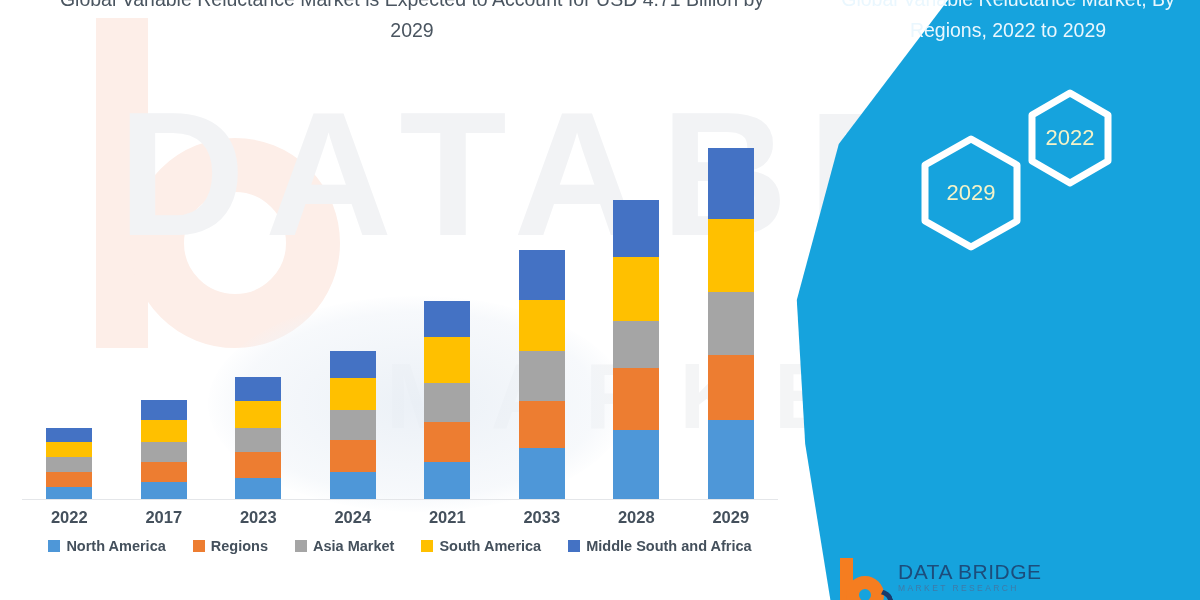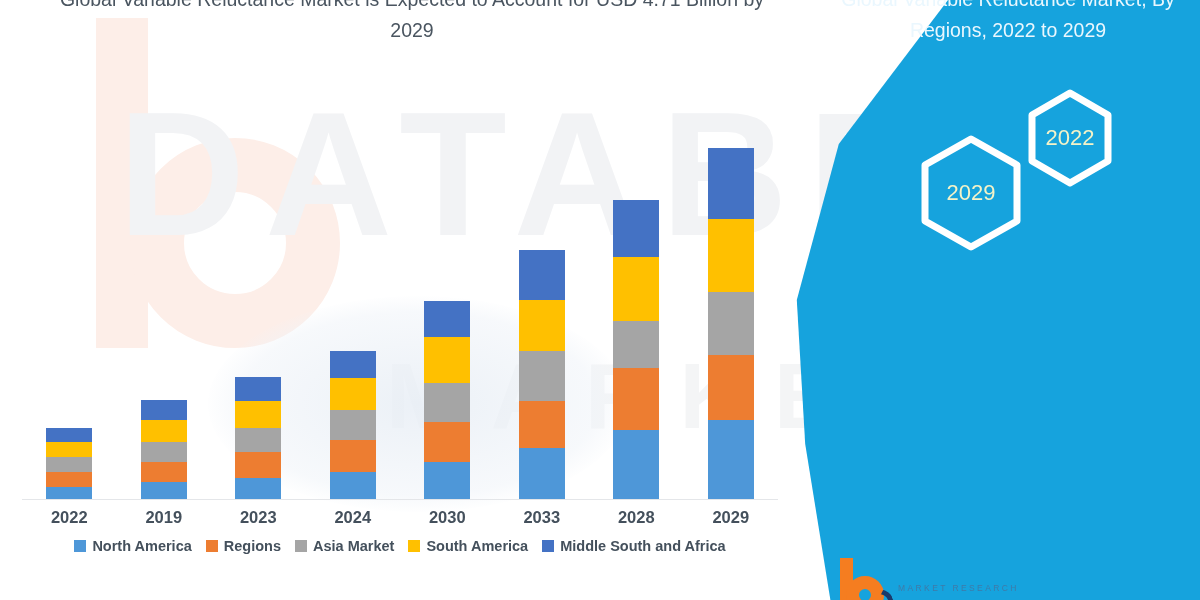--- a/index.html
+++ b/index.html
@@ -153,21 +153,21 @@
 
   
   .legend {
     position: absolute;
     left: 22px;
     top: 538px;
     width: 756px;
     display: flex;
     justify-content: center;
     align-items: center;
-    gap: 14px;
+    gap: 27px;
     flex-wrap: nowrap;
   }
   .legend-item {
     display: flex;
     align-items: center;
     gap: 6px;
     white-space: nowrap;
   }
   .legend-swatch {
     width: 12px;
@@ -393,24 +393,24 @@
             <div class="seg" style="background: rgb(237, 125, 49); height: 65.0191px;"></div>
             <div class="seg" style="background: rgb(78, 151, 216); height: 79.966px;"></div>
           </div>
         </div>
       </div>
     <div class="axis-line"></div>
   </div>
 
   <div class="x-labels">
       <div class="xl">2022</div>
-      <div class="xl">2019</div>
+      <div class="xl">2017</div>
       <div class="xl">2023</div>
       <div class="xl">2024</div>
-      <div class="xl">2030</div>
+      <div class="xl">2021</div>
       <div class="xl">2033</div>
       <div class="xl">2028</div>
       <div class="xl">2029</div>
     </div>
 
   <div class="legend">
       <div class="legend-item">
         <span class="legend-swatch" style="background: rgb(78, 151, 216);"></span>
         <span class="legend-label">North America</span>
       </div>
@@ -451,17 +451,18 @@
   </div>
 
 
   <div class="logo">
     <div class="logo-mark">
       <div class="lm-stem"></div>
       <div class="lm-bowl"></div>
       <div class="lm-swoosh"></div>
     </div>
     <div class="logo-text">
+      <div class="logo-title">DATA BRIDGE</div>
       <div class="logo-sub">MARKET RESEARCH</div>
     </div>
   </div>
 
 </div>
 
 </body></html>

